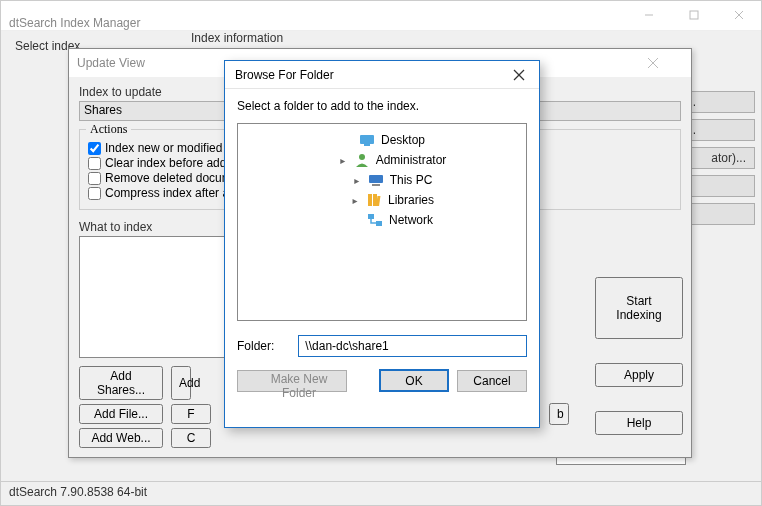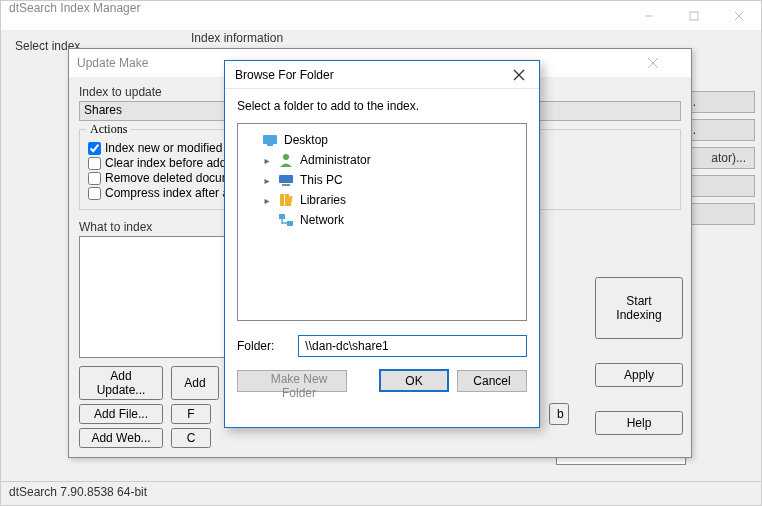--- a/index.html
+++ b/index.html
@@ -1,20 +1,20 @@
 <!DOCTYPE html>
 <html><head>
 <meta charset="utf-8">
 <style>
   * { box-sizing: border-box; font-family: "Segoe UI", Tahoma, sans-serif; font-size: 12px; }
   body { margin: 0; background: #fff; width: 762px; height: 506px; overflow: hidden; position: relative; }
 
   
   .main-window { position: absolute; top: 0; left: 0; width: 762px; height: 506px; background: #fff; border: 1px solid #ccc; }
-  .main-titlebar { height: 30px; display: flex; align-items: flex-start; justify-content: space-between; padding-left: 8px; border-bottom: 1px solid #eee; color: #888; }
+  .main-titlebar { height: 30px; display: flex; align-items: flex-end; justify-content: space-between; padding-left: 8px; border-bottom: 1px solid #eee; color: #888; }
   .chrome-btns { display: flex; }
   .chrome-btn { width: 45px; height: 30px; display: flex; align-items: center; justify-content: center; color: #bbb; }
   .main-body { position: absolute; top: 30px; left: 0; right: 0; bottom: 24px; padding: 8px 14px; background: #f0f0f0; }
   .statusbar { position: absolute; left: 0; right: 0; bottom: 0; height: 24px; border-top: 1px solid #ccc; padding: 3px 8px; background: #f0f0f0; color: #333; }
 
   .label-row { color: #333; margin-bottom: 2px; }
   .idx-info { position: absolute; left: 190px; top: 0; color: #333; }
   .right-btn-col { position: absolute; right: 4px; top: 60px; width: 130px; display: flex; flex-direction: column; gap: 6px; }
   .right-btn-col button, .btn { height: 22px; background: #e1e1e1; border: 1px solid #adadad; color: #333; padding: 0 8px; }
   .right-btn-col button { width: 128px; text-align: center; }
@@ -44,21 +44,21 @@
   .hscroll .arrow { width: 14px; text-align: center; }
 
   .sm-box { position: absolute; left: 555px; top: 244px; width: 130px; height: 190px; background: #fff; border: 1px solid #888; }
 
   
   .browse-dialog { position: absolute; left: 224px; top: 60px; width: 316px; height: 368px; background: #fff; border: 1px solid #1a6fc4; box-shadow: 4px 4px 10px rgba(0,0,0,.25); }
   .b-title { height: 28px; display: flex; align-items: center; justify-content: space-between; padding: 0 6px 0 10px; color: #000; border-bottom: 1px solid #e5e5e5; }
   .b-close { width: 28px; height: 22px; display: flex; align-items: center; justify-content: center; font-size: 15px; }
   .b-body { padding: 10px 12px 10px 12px; }
   .tree { border: 1px solid #888; height: 198px; margin-top: 10px; padding: 6px 4px; background: #fff; }
-  .tree-row { display: flex; align-items: center; gap: 6px; height: 20px; padding-left: 4px; }
+  .tree-row { display: flex; align-items: center; gap: 6px; height: 20px; padding-left: 4px; justify-content: center; }
   .tree-row.child { padding-left: 20px; }
   .expander { width: 10px; color: #666; font-size: 10px; text-align: center; }
   .ticon { width: 16px; height: 16px; display: inline-block; }
   .b-form-row { display: flex; align-items: center; gap: 24px; margin-top: 14px; }
   .b-form-row input { flex: 1; height: 22px; border: 1px solid #1a6fc4; padding: 2px 6px; }
   .b-btn-row { display: flex; gap: 8px; margin-top: 12px; align-items: center; }
   .b-btn-row .spacer { flex: 1; }
   .b-btn-row button { width: 90px; height: 22px; background: #e1e1e1; border: 1px solid #adadad; }
   .b-btn-row button.primary { border: 2px solid #1a6fc4; height: 23px; }
   .b-btn-row button.disabled { color: #888; padding-left: 20px; }
@@ -112,21 +112,21 @@
       <button></button>
       <button></button>
     </div>
   </div>
 
   <div class="statusbar">dtSearch 7.90.8538 64-bit</div>
 </div>
 
 <div class="update-dialog">
   <div class="dlg-title">
-    <span>Update Make</span>
+    <span>Update View</span>
     <div class="dlg-close">
       <svg width="12" height="12">
           <line x1="1" y1="1" x2="11" y2="11" stroke="#bbb"></line>
           <line x1="11" y1="1" x2="1" y2="11" stroke="#bbb"></line>
         </svg>
     </div>
   </div>
   <div class="dlg-body">
     <div class="label-row">Index to update</div>
     <div class="field-readonly">Shares</div>
@@ -148,22 +148,22 @@
       <div class="check-row">
         <input type="checkbox" style="">
         <span>Compress index after ad</span>
       </div>
     </div>
 
     <div class="label-row" style="margin-top:10px">What to index</div>
     <div class="listbox" style="width:280px"></div>
 
     <div class="btn-row">
-      <button>Add Update...</button>
-      <button style="width:48px">Add</button>
+      <button>Add Shares...</button>
+      <button style="width:20px">Add</button>
     </div>
     <div class="btn-row" style="margin-top:4px">
       <button>Add File...</button>
       <button style="width:40px">F</button>
     </div>
     <div class="btn-row" style="margin-top:4px">
       <button>Add Web...</button>
       <button style="width:40px">C</button>
     </div>
 

